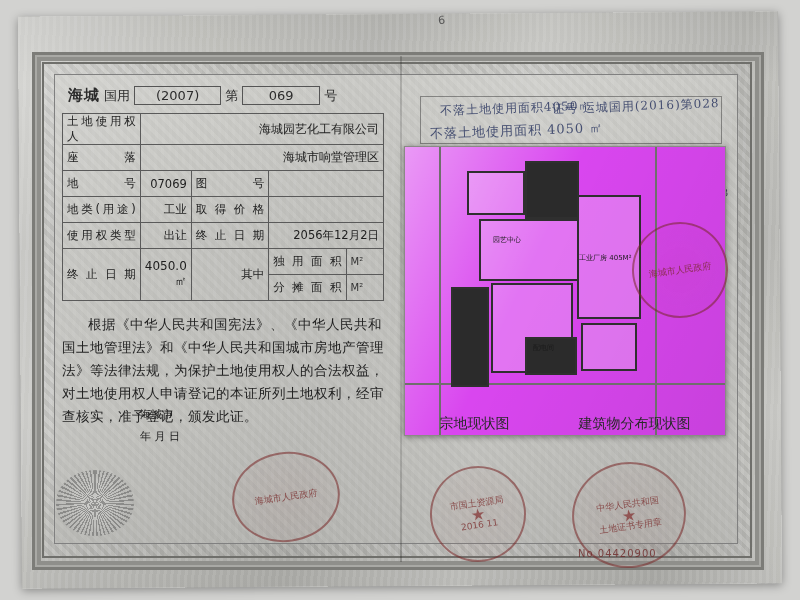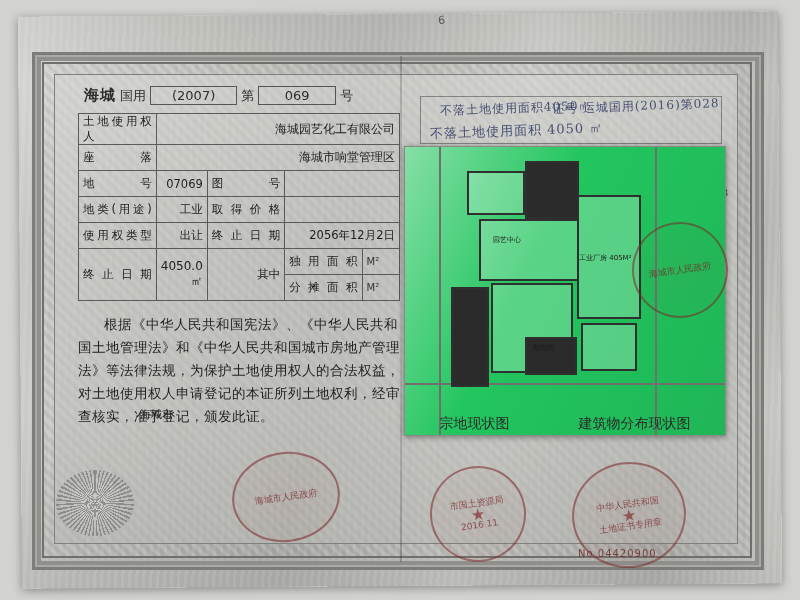--- a/index.html
+++ b/index.html
@@ -40,21 +40,21 @@
   .frame-inner{
     position:absolute;left:54px;top:74px;width:682px;height:468px;
     border:1px solid #808080;
     background:linear-gradient(180deg,rgba(214,214,210,.55),rgba(186,186,182,.55));
   }
   .center-fold{
     position:absolute;left:400px;top:56px;width:2px;height:506px;
     background:linear-gradient(180deg,rgba(0,0,0,.18),rgba(0,0,0,.05),rgba(0,0,0,.2));
   }
   
-  .left-col{position:absolute;left:78px;top:86px;width:330px;height:450px;}
+  .left-col{position:absolute;left:62px;top:86px;width:330px;height:450px;}
   .title-row{
     display:flex;align-items:flex-end;gap:4px;
     font-family:"DejaVu Sans","Liberation Sans",sans-serif;
     color:#2c2c2c;font-size:13px;padding-left:6px;
   }
   .title-row .big{font-size:15px;font-weight:bold;letter-spacing:1px;}
   .title-row .box{
     border:1px solid #555;padding:0 21px;font-size:13px;line-height:17px;min-width:34px;text-align:center;
   }
   .grid{
@@ -78,21 +78,21 @@
   .rosette{
     position:absolute;left:56px;top:470px;width:78px;height:66px;border-radius:50%;
     background:
       repeating-conic-gradient(from 0deg,rgba(70,70,70,.55) 0 3deg,rgba(255,255,255,0) 3deg 7deg),
       radial-gradient(circle,rgba(255,255,255,.35),rgba(120,120,120,.25));
     opacity:.75;
   }
   
   .map{
     position:absolute;left:404px;top:146px;width:320px;height:288px;
-    background:#22c55e;border:1px solid #8a8a86;
+    background:#d946ef;border:1px solid #8a8a86;
     box-shadow:0 1px 6px rgba(0,0,0,.4);
     overflow:hidden;
   }
   .map:before{
     content:"";position:absolute;inset:0;
     background:linear-gradient(115deg,rgba(255,255,255,.45),rgba(255,255,255,0) 40%,rgba(0,0,0,.08));
   }
   .road{position:absolute;background:#6f6f6c;}
   .blk{position:absolute;border:2px solid #2f2f2f;background:rgba(255,255,255,.25);}
   .blk.f{background:#2b2b2b;}
@@ -186,20 +186,21 @@
         <td class="u">M²</td>
       </tr>
     </tbody>
       </table>
 
     <div class="paragraph">根据《中华人民共和国宪法》、《中华人民共和国土地管理法》和《中华人民共和国城市房地产管理法》等法律法规，为保护土地使用权人的合法权益，对土地使用权人申请登记的本证所列土地权利，经审查核实，准予登记，颁发此证。</div>
   </div>
 
   <div class="sig">
     <div>海城市</div>
+    <div>年    月    日</div>
   </div>
 
   <div class="rosette"></div>
 
   <div class="regbox"></div>
   <div class="hand blue" style="left:440px;top:100px;">不落土地使用面积4050㎡</div>
   <div class="hand blue" style="left:552px;top:98px;">证号 运城国用(2016)第028</div>
   <div class="hand blue" style="left:430px;top:122px;font-size:13px;">不落土地使用面积 4050 ㎡</div>
   <div class="hand blue" style="left:430px;top:152px;">记  事：2016年12月2日出让</div>
   <div class="hand" style="left:676px;top:188px;font-size:10px;">D190123</div>

